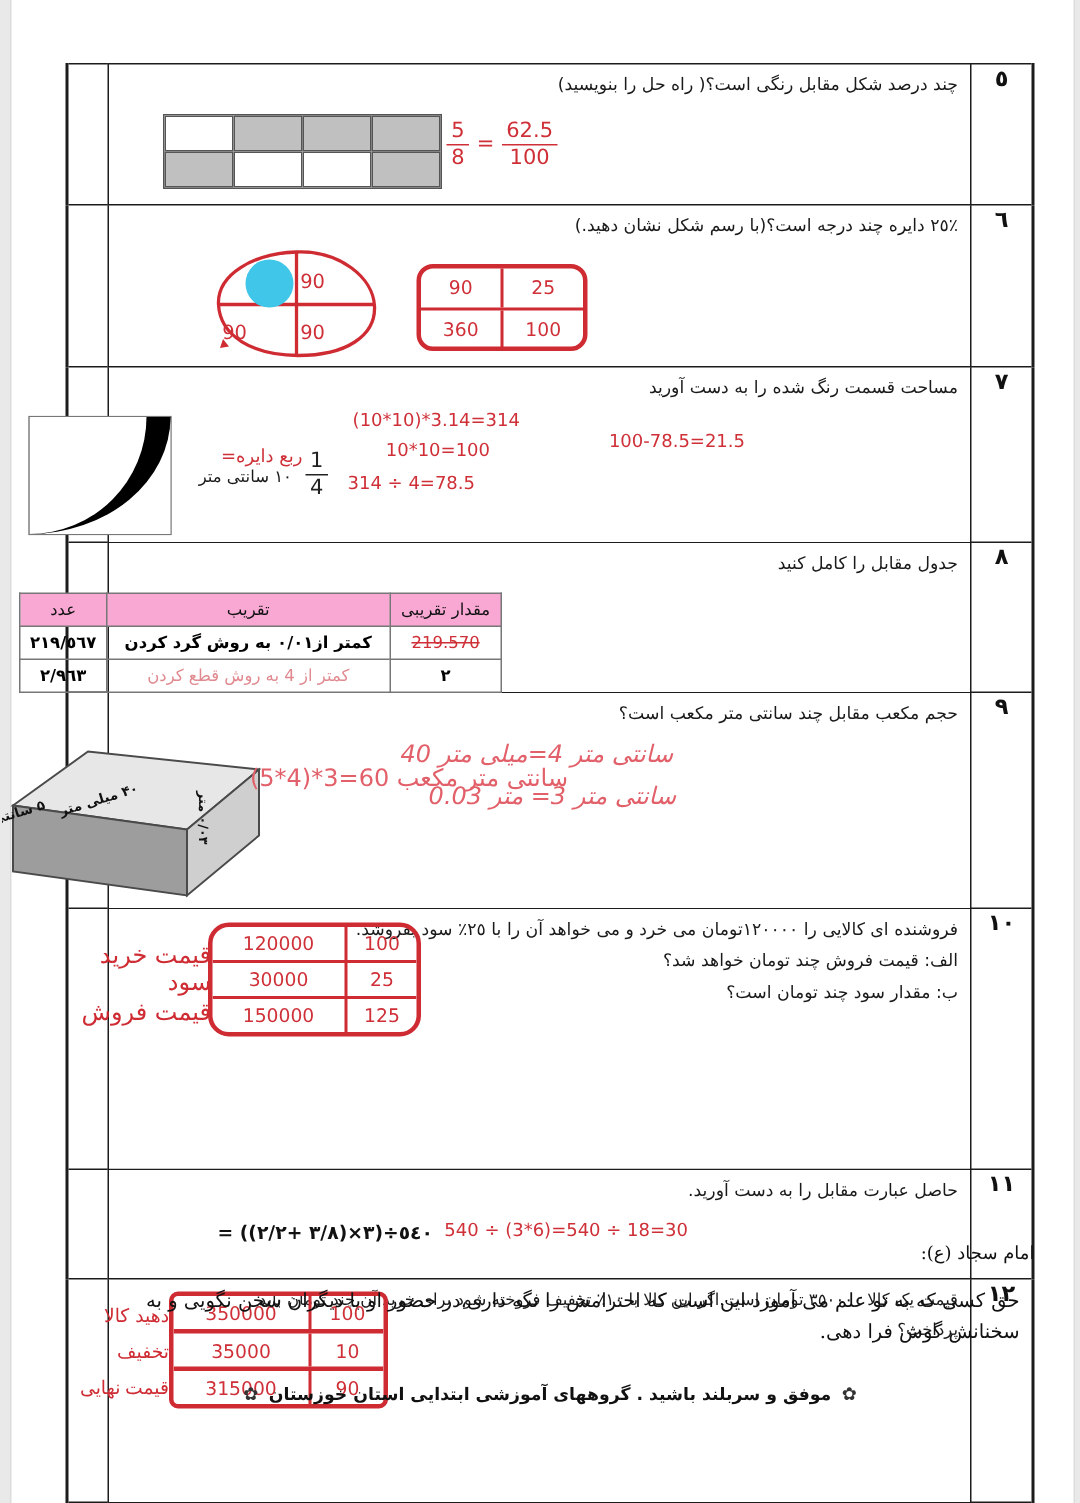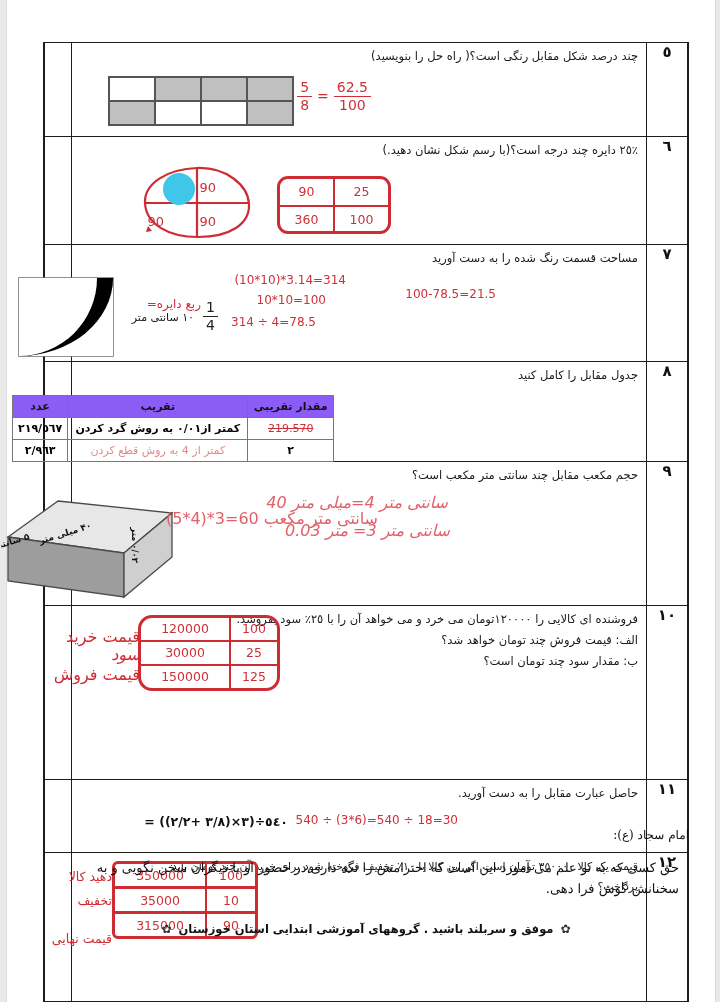--- a/index.html
+++ b/index.html
@@ -171,21 +171,21 @@
     border-collapse: collapse;
     width: 322px;
     font-size: 11px;
   }
   table.t8 td, table.t8 th {
     border: 1px solid #777;
     text-align: center;
     padding: 3px 4px;
     height: 15px;
   }
-  table.t8 thead th { background: #8b5cf6; font-weight: bold; color: #111; }
+  table.t8 thead th { background: #f9a8d4; font-weight: normal; color: #111; }
   .t8 .bold { font-weight: bold; }
   .faded { color: #e08a90; }
   .strikered { color: #cf3038; text-decoration: line-through; text-decoration-color: #cf3038; }
 
   
   .r9wrap { position: relative; height: 118px; }
   .cube { position: absolute; right: 468px; top: 6px; }
 
   
   .r10wrap { position: relative; height: 106px; }
@@ -441,21 +441,21 @@
         </tr>
 
         <tr>
           <td class="numcell">١٠</td>
           <td class="body">
             <div class="qtext">فروشنده ای کالایی را ١٢٠٠٠٠تومان می خرد و می خواهد آن را با ٢٥٪ سود بفروشد.</div>
             <div class="qtext" style="padding-top:1px">الف: قیمت فروش چند تومان خواهد شد؟</div>
             <div class="qtext" style="padding-top:1px">ب: مقدار سود چند تومان است؟</div>
             <div class="r10wrap">
               <div class="lbl10" style="top:-46px;">قیمت خرید</div>
-              <div class="lbl10" style="top:-28px;font-style:italic;">سود</div>
+              <div class="lbl10" style="top:-28px;">سود</div>
               <div class="lbl10" style="top:-8px;">قیمت فروش</div>
               <div class="minitable10" style="top:-58px;">
                 <div class="mt-row">
                   <div class="c1">100</div>
                   <div class="c2">120000</div>
                 </div>
                 <div class="mt-row">
                   <div class="c1">25</div>
                   <div class="c2">30000</div>
                 </div>
@@ -482,21 +482,21 @@
         </tr>
 
         <tr>
           <td class="numcell">١٢</td>
           <td class="body">
             <div class="qtext small">قیمت یک کالا ٣٥٠٠٠٠ تومان است.اگر این کالا با ١٠٪ تخفیف فروخته شود برای خرید آن چند تومان باید</div>
             <div class="qtext small" style="padding-top:1px">پرداخت؟</div>
             <div class="r12wrap">
               <div class="lbl12" style="top:-28px;">دهید کالا</div>
               <div class="lbl12" style="top:-4px;">تخفیف</div>
-              <div class="lbl12" style="top:34px;">قیمت نهایی</div>
+              <div class="lbl12" style="top:20px;font-family:Liberation Serif, serif;">قیمت نهایی</div>
               <div class="minitable12" style="top:-36px;">
                 <div class="mt-row">
                   <div class="c1">100</div>
                   <div class="c2">350000</div>
                 </div>
                 <div class="mt-row">
                   <div class="c1">10</div>
                   <div class="c2">35000</div>
                 </div>
                 <div class="mt-row">

